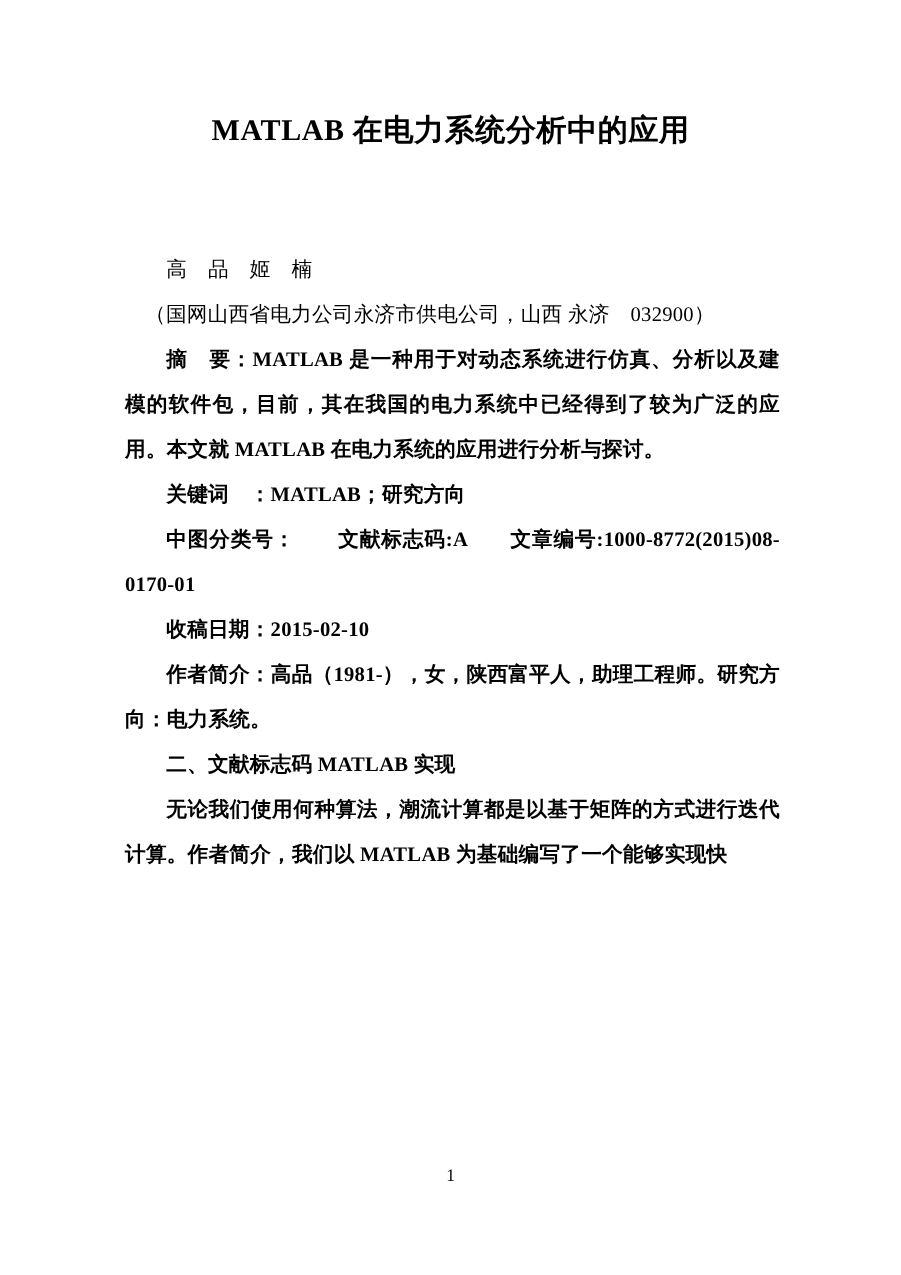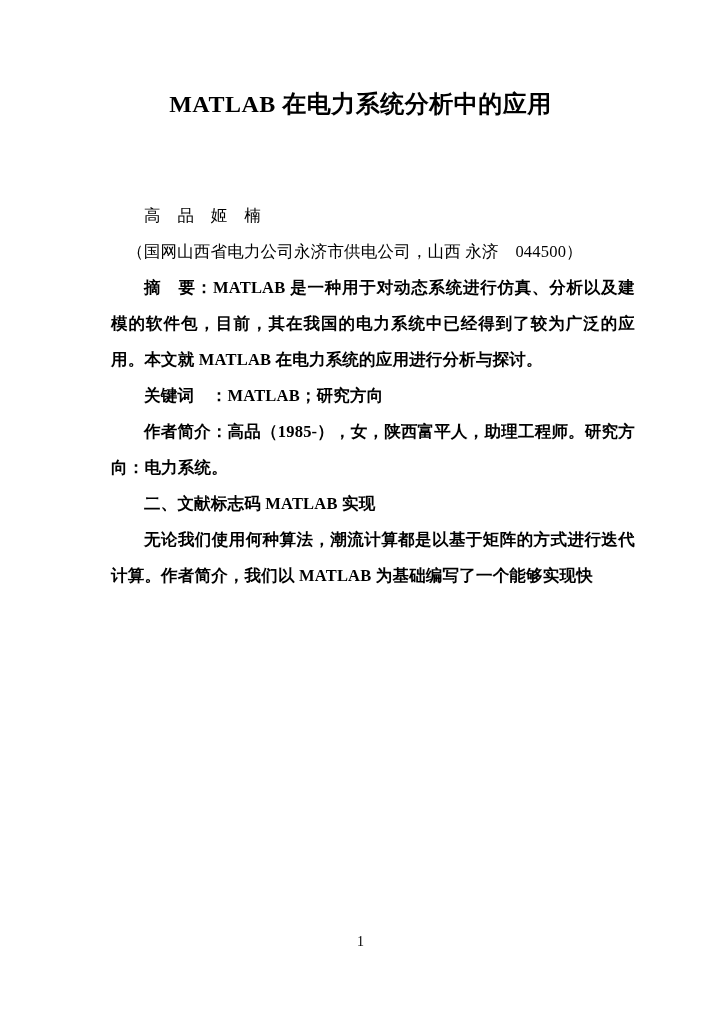--- a/index.html
+++ b/index.html
@@ -30,21 +30,21 @@
     letter-spacing: 0.5px;
     margin: 0;
     position: absolute;
     top: 88px;
     left: 0;
     right: 0;
   }
   .body-block {
     position: absolute;
     top: 198px;
-    left: 111px;
+    left: 100px;
     width: 524px;
   }
   .para {
     font-size: 16.5px;
     line-height: 36px;
     margin: 0 0 0 0;
     text-align: justify;
     text-justify: inter-ideograph;
     letter-spacing: 0.2px;
   }
@@ -75,29 +75,31 @@
 <body>
 
 <div class="page">
 
   <h1 class="title">MATLAB 在电力系统分析中的应用</h1>
 
   <div class="body-block">
 
     <div class="authors">高　品　姬　楠</div>
 
-    <div class="para indent2">（国网山西省电力公司永济市供电公司，山西 永济　044500）</div>
+    <div class="para indent2">（国网山西省电力公司永济市供电公司，山西 永济　032900）</div>
 
     <div class="para indent">摘　要：MATLAB 是一种用于对动态系统进行仿真、分析以及建模的软件包，目前，其在我国的电力系统中已经得到了较为广泛的应用。本文就 MATLAB 在电力系统的应用进行分析与探讨。</div>
 
     <div class="para indent">关键词　：MATLAB；研究方向</div>
 
+    <div class="para indent">中图分类号：　　文献标志码:A　　文章编号:1000-8772(2015)08-0170-01</div>
 
+    <div class="para indent">收稿日期：2015-02-10</div>
 
-    <div class="para indent">作者简介：高品（1985-），女，陕西富平人，助理工程师。研究方向：电力系统。</div>
+    <div class="para indent">作者简介：高品（1981-），女，陕西富平人，助理工程师。研究方向：电力系统。</div>
 
 
 
     <div class="para indent">二、文献标志码 MATLAB 实现</div>
 
     <div class="para indent">无论我们使用何种算法，潮流计算都是以基于矩阵的方式进行迭代计算。作者简介，我们以 MATLAB 为基础编写了一个能够实现快</div>
 
   </div>
 
   <div class="page-number">1</div>

